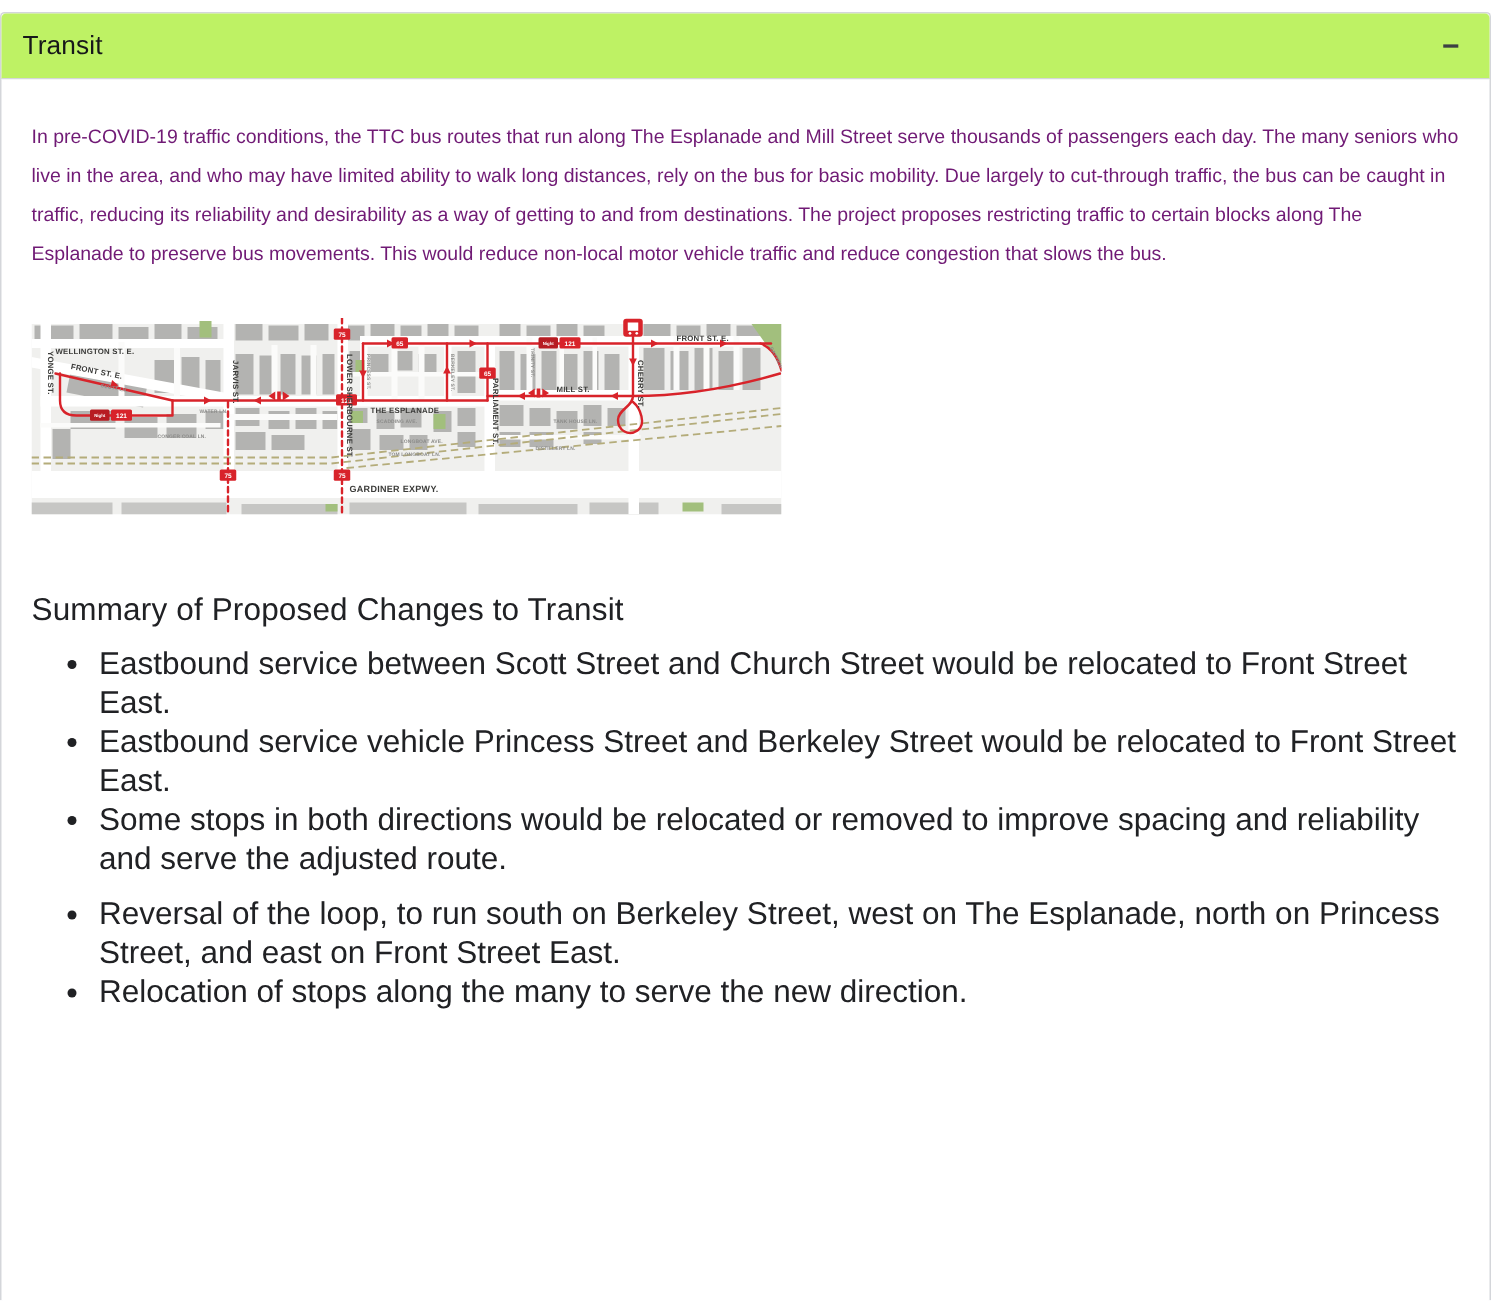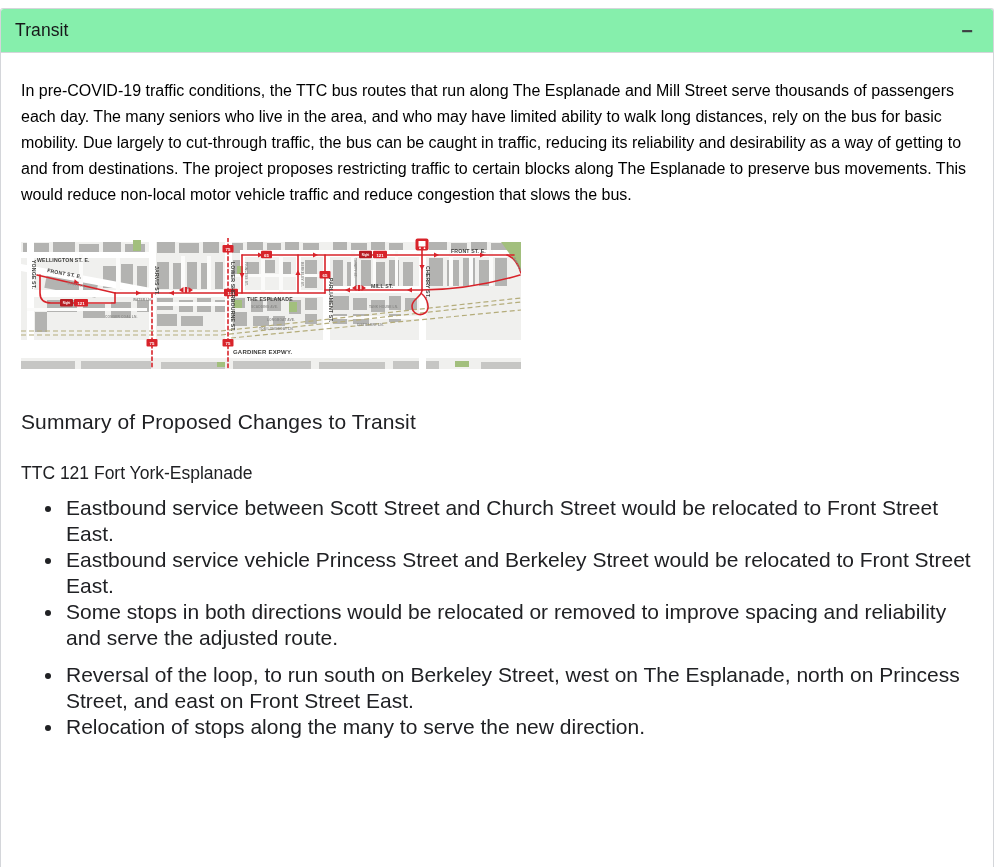--- a/index.html
+++ b/index.html
@@ -1,25 +1,25 @@
 <!DOCTYPE html>
 <html><head>
 <meta charset="utf-8">
 <style>
   html,body{margin:0;padding:0;background:#ffffff;}
   body{width:994px;height:867px;font-family:"Liberation Sans",sans-serif;color:#1f1f1f;overflow:hidden;}
   .panel{box-sizing:border-box;width:994px;min-height:859px;margin-top:8px;border:1px solid #d4d6da;border-bottom:none;border-radius:3px 3px 0 0;background:#fff;}
-  .acc-header{box-sizing:border-box;height:44px;background:#86efac;border-bottom:1px solid #d4d6da;display:flex;align-items:center;justify-content:space-between;padding:0 18px 0 14px;cursor:pointer;border-radius:3px 3px 0 0;}
+  .acc-header{box-sizing:border-box;height:44px;background:#bef264;border-bottom:1px solid #d4d6da;display:flex;align-items:center;justify-content:space-between;padding:0 18px 0 14px;cursor:pointer;border-radius:3px 3px 0 0;}
   .acc-title{font-size:17.5px;font-weight:500;color:#17181a;letter-spacing:.1px;}
   .acc-collapse{font-size:20px;font-weight:700;color:#3c4043;line-height:1;padding:0 2px;}
   .acc-content{padding:25px 20px 30px 20px;}
-  .intro{margin:0;font-size:16px;line-height:26px;color:#000000;max-width:956px;}
+  .intro{margin:0;font-size:13px;line-height:26px;color:#701a75;max-width:956px;}
   .map-wrap{margin-top:30px;width:500px;height:131px;}
   .map-wrap svg{display:block;}
-  h2.summary{margin:41px 0 0 0;font-size:21px;font-weight:400;color:#202124;letter-spacing:.1px;}
+  h2.summary{margin:52px 0 0 0;font-size:21px;font-weight:400;color:#202124;letter-spacing:.1px;}
   h3.route{margin:29px 0 0 0;font-size:17.5px;font-weight:400;color:#202124;}
   ul.bullets{margin:11px 0 0 0;padding:0 0 0 43px;}
   ul.bullets li{font-size:21px;line-height:26px;color:#202124;padding-left:2px;}
   
   .st{font:700 5.2px "Liberation Sans",sans-serif;fill:#3b3b39;letter-spacing:.15px;}
   .stBig{font:700 6px "Liberation Sans",sans-serif;fill:#3b3b39;letter-spacing:.2px;}
   .lane{font:700 3.3px "Liberation Sans",sans-serif;fill:#8c8c8a;letter-spacing:.1px;}
   .badgeT{font:700 4.3px "Liberation Sans",sans-serif;fill:#fff;text-anchor:middle;}
   .badgeS{font:700 2.9px "Liberation Sans",sans-serif;fill:#fff;text-anchor:middle;}
 </style>
@@ -276,21 +276,20 @@
           <text class="lane" x="223.5" y="24" transform="rotate(90 223.5 24)">PRINCESS ST.</text>
           <text class="lane" x="279.5" y="24" transform="rotate(90 279.5 24)">BERKELEY ST.</text>
           <text class="lane" x="333" y="20" transform="rotate(90 333 20)">TRINITY ST.</text>
         </g>
       </svg>
     </div>
 
     <h2 class="summary">Summary of Proposed Changes to Transit</h2>
 
     <section>
-      <h3 class="route">TTC 121 Fort York-Esplanade</h3>
       <ul class="bullets">
         <li>Eastbound service between Scott Street and Church Street would be relocated to Front Street East.</li>
         <li>Eastbound service vehicle Princess Street and Berkeley Street would be relocated to Front Street East.</li>
         <li>Some stops in both directions would be relocated or removed to improve spacing and reliability and serve the adjusted route.</li>
       </ul>
     </section>
 
 
     <section>
       <ul class="bullets">

